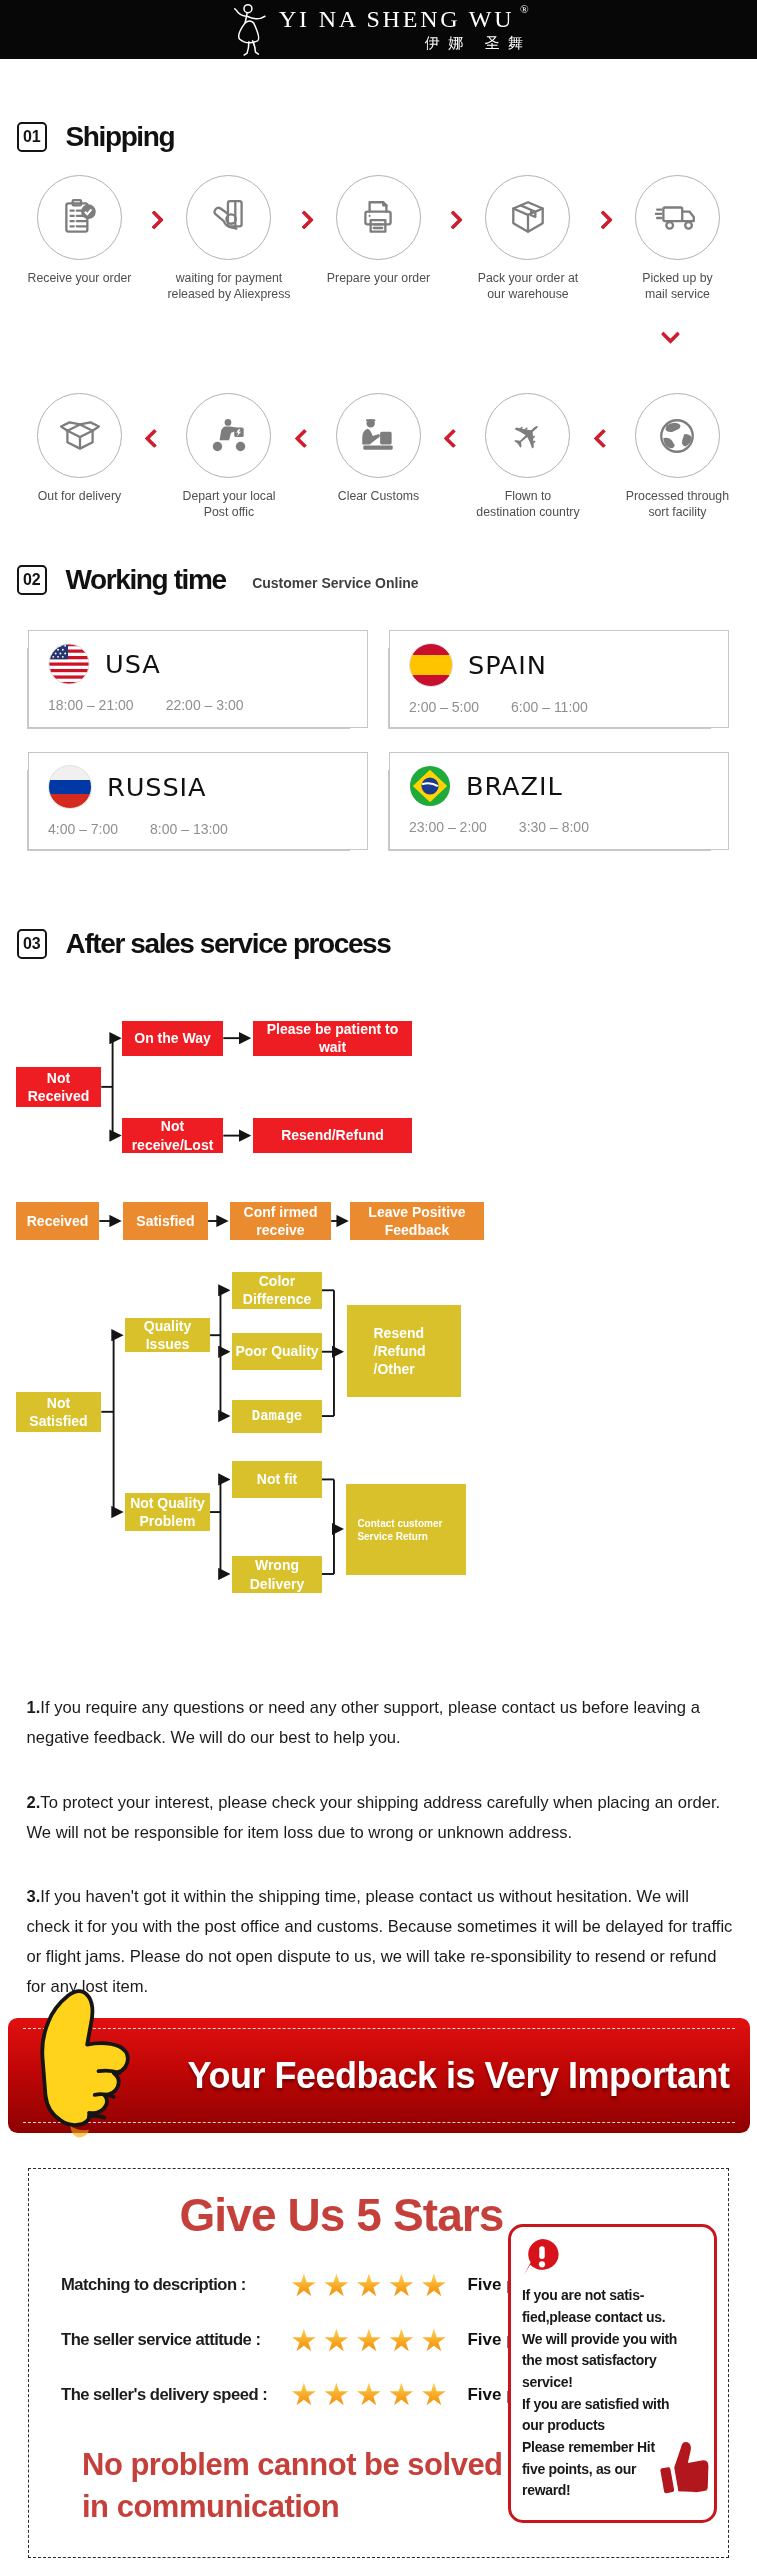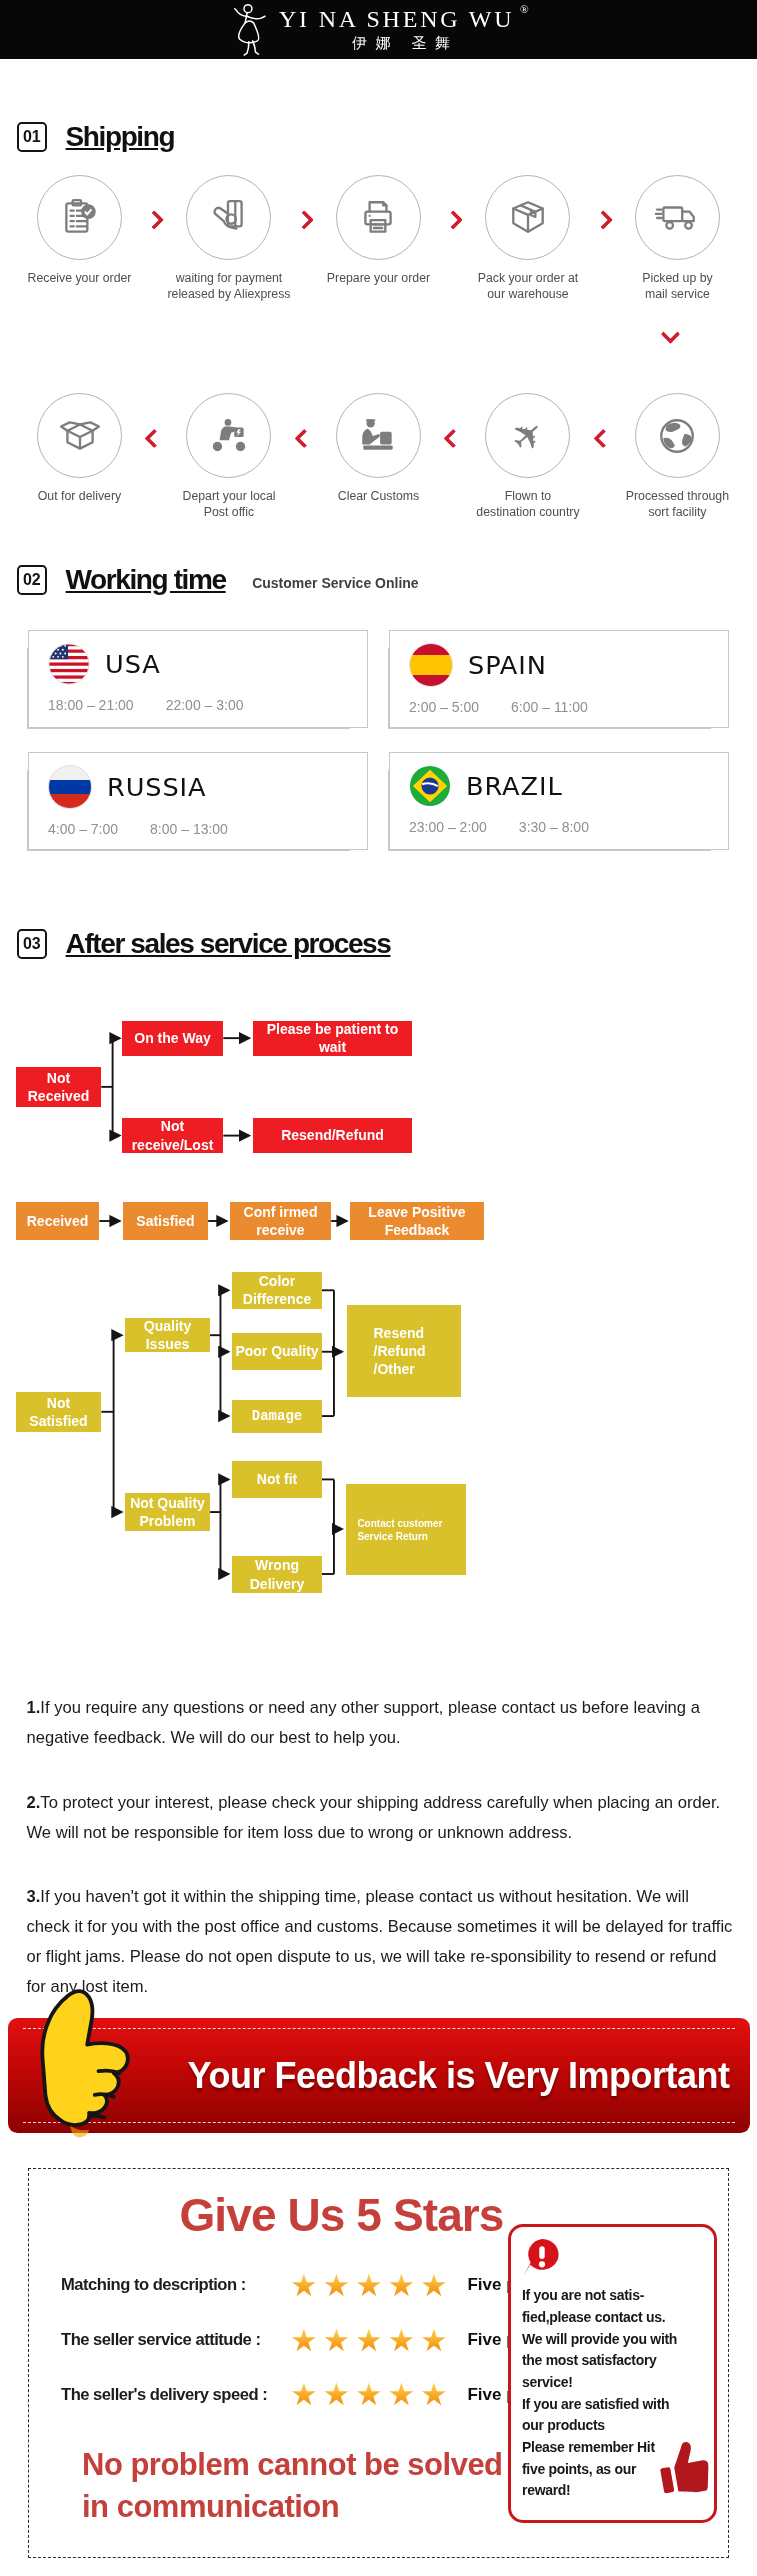--- a/index.html
+++ b/index.html
@@ -2,30 +2,30 @@
 <html style="font-size:15px"><head>
 <meta charset="utf-8">
 <style>
   html,body{margin:0;padding:0;background:#fff;}
   .page{position:relative;width:757px;height:2576px;margin:0 auto;background:#fff;overflow:hidden;
         font-family:"Liberation Sans","DejaVu Sans",sans-serif;color:#141414;}
 
   
   .header{position:absolute;top:0;left:0;width:757px;height:59px;background:#070707;
           display:flex;align-items:center;justify-content:center;gap:9.5px;}
-  .brandblock{text-align:center;}
+  .brandblock{text-align:right;}
   .brandline{font-family:"Liberation Serif","DejaVu Serif",serif;color:#fff;font-size:24px;letter-spacing:2.8px;line-height:1.1;}
   .reg{font-size:11.4px;vertical-align:top;position:relative;top:-3.8px;margin-left:5.7px;}
   .brandcn{color:#fff;font-size:15px;letter-spacing:8.5px;margin-top:0.9px;}
 
   
   .sechead{position:absolute;left:17px;display:flex;align-items:center;}
   .numbox{display:inline-flex;align-items:center;justify-content:center;width:25.6px;height:26.5px;
           border:2.4px solid #141414;border-radius:4.7px;font-size:16px;font-weight:bold;margin-right:19px;}
-  .sectitle{font-size:28px;font-weight:bold;letter-spacing:-1.4px;color:#111;text-decoration:underline;}
+  .sectitle{font-size:28px;font-weight:bold;letter-spacing:-1.4px;color:#111;}
   .subtitle{font-size:14px;font-weight:bold;color:#3f3f3f;margin-left:26.5px;margin-top:5.7px;}
 
   
   .shiprow{position:absolute;left:14px;width:729px;display:flex;justify-content:space-between;}
   .step{width:131px;display:flex;flex-direction:column;align-items:center;}
   .circle{width:83px;height:83px;border:0.9px solid #b2b2b2;border-radius:50%;
           display:flex;align-items:center;justify-content:center;}
   .steplabel{margin-top:9.5px;font-size:12.3px;color:#4f4f4f;text-align:center;line-height:1.35;white-space:pre-line;}
   .chev{width:10.4px;height:10.4px;border-top:4.3px solid #cf1f2e;border-right:4.3px solid #cf1f2e;
         border-radius:1.9px;margin-top:38px;flex:none;}

